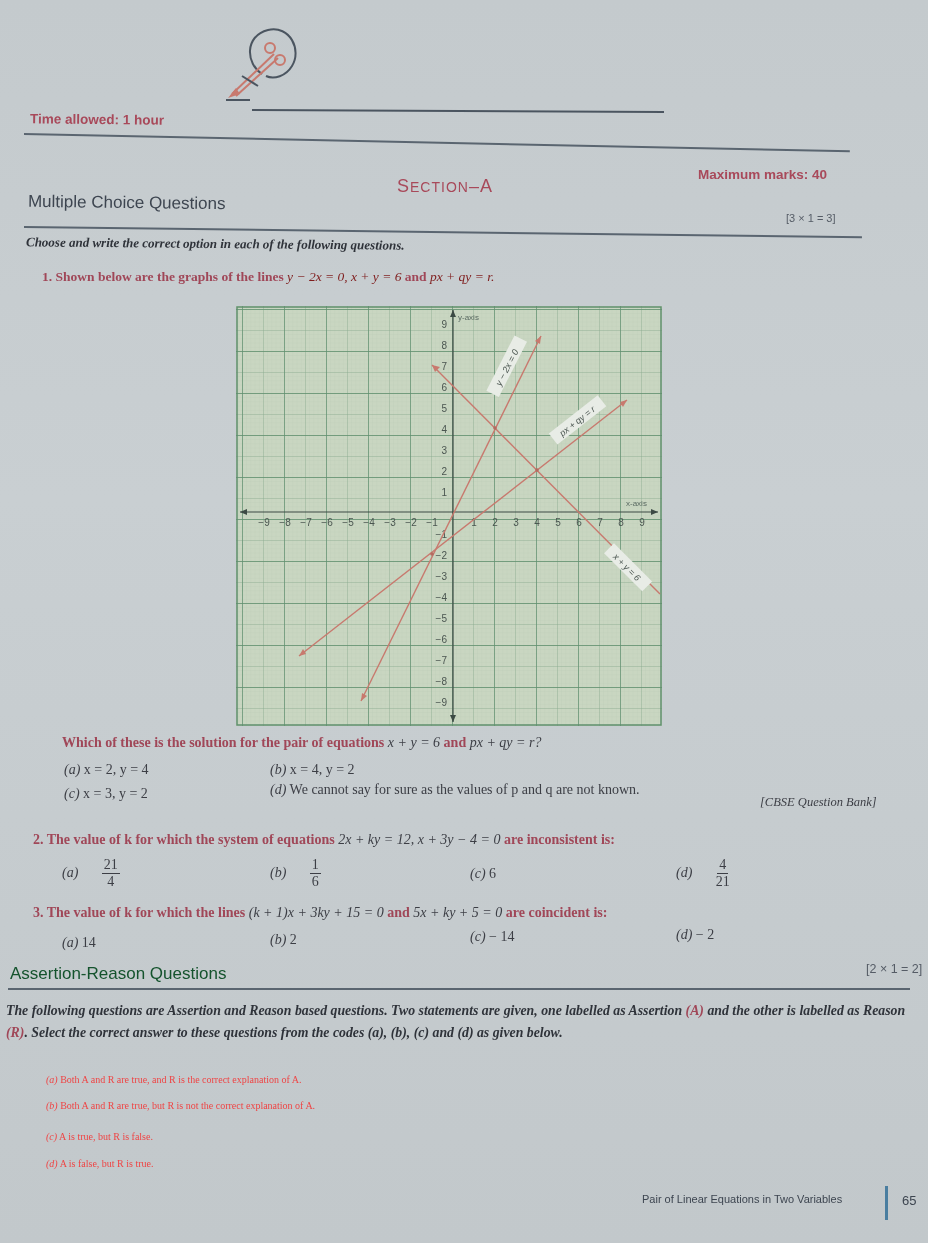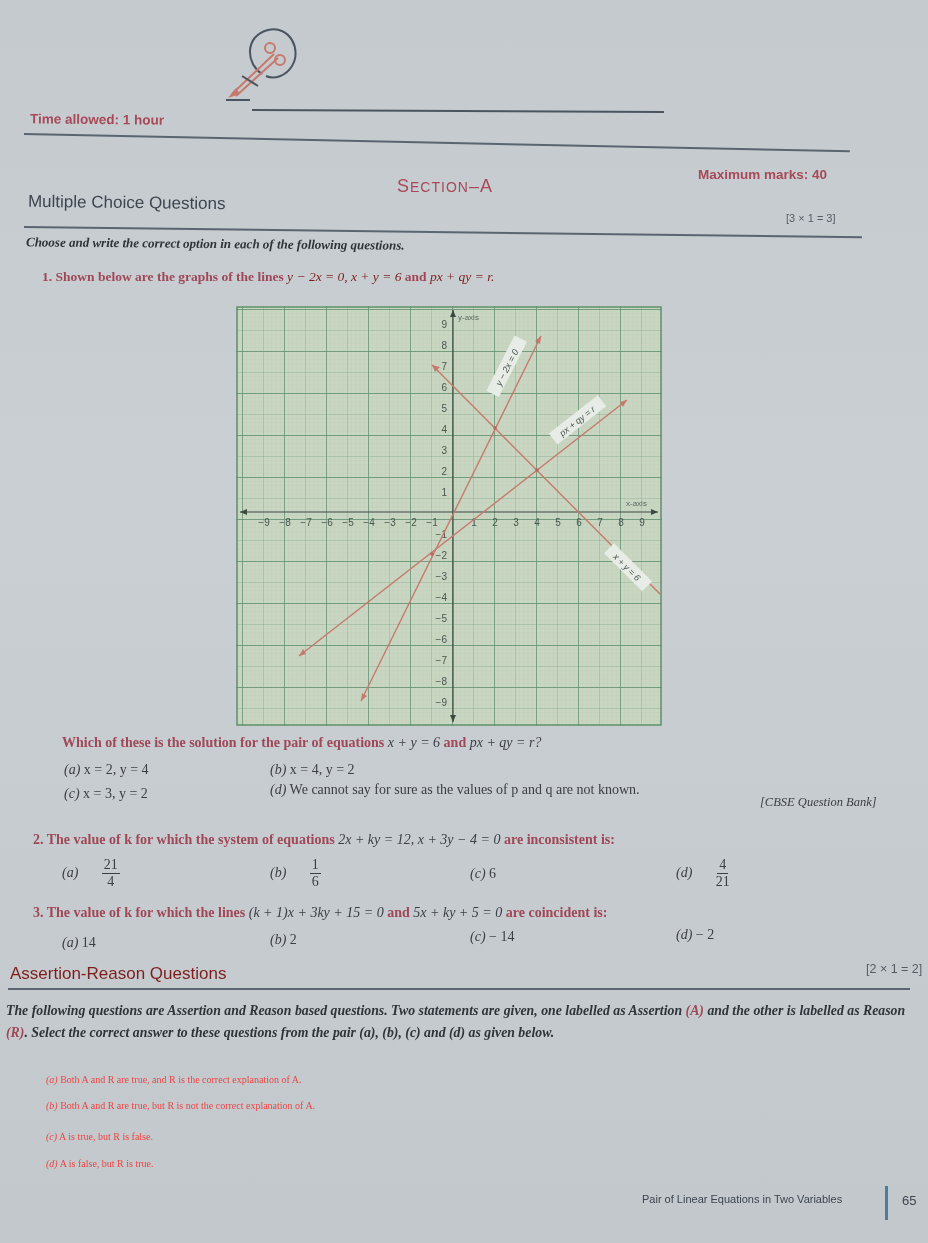--- a/index.html
+++ b/index.html
@@ -33,21 +33,21 @@
   .q1-sub { left:62px; top:735px; font-weight:bold; font-size:14px; color:#a04758; }
   .q1-sub .eq { font-weight:normal; color:#3c3e45; font-style:italic; }
   .opt { font-size:14px; color:#3c3e45; white-space:nowrap; }
   .opt .lbl { font-style:italic; }
   .src { left:760px; top:795px; font-size:12.5px; font-style:italic; color:#3c3e45; }
   .q2 { left:33px; top:832px; font-weight:bold; font-size:14px; color:#a04758; }
   .q2 .eq, .q3 .eq { font-weight:normal; color:#3c3e45; font-style:italic; }
   .q3 { left:33px; top:905px; font-weight:bold; font-size:14px; color:#a04758; }
   .frac { display:inline-flex; flex-direction:column; align-items:center; vertical-align:middle; margin-left:20px; font-size:14px; }
   .frac .num { border-bottom:1px solid #3c3e45; padding:0 2px; }
-  .ar-head { left:10px; top:964px; font-family:"Liberation Sans", sans-serif; font-size:17px; color:#7f1d1d; }
+  .ar-head { left:10px; top:964px; font-family:"Liberation Sans", sans-serif; font-size:17px; color:#14532d; }
   .ar-line { left:8px; top:988px; width:902px; height:2px; background:#5a6570; }
   .ar-marks { left:826px; top:962px; font-family:"Liberation Sans", sans-serif; font-size:12.5px; color:#555c66;padding-left:40px; }
   .ar-instr { left:6px; top:1000px; width:915px; font-style:italic; font-weight:bold; font-size:13.8px; line-height:22px; color:#2f333a; }
   .ar-instr .red { color:#a04758; }
   .ar-opt { left:46px; font-size:10px; color:#ef4444;text-align:center; }
   .footer { left:642px; top:1193px; font-family:"Liberation Sans", sans-serif; font-size:11px; color:#3d4550; }
   .footer-bar { left:885px; top:1186px; width:3px; height:34px; background:#4a7ea0; }
   .pageno { left:902px; top:1193px; font-family:"Liberation Sans", sans-serif; font-size:13px; color:#3d4550; }
 </style>
 </head>
@@ -275,21 +275,21 @@
 <div class="abs opt" style="left:676px;top:927px">
   <span class="lbl">(d)</span>
   <span>− 2</span>
 </div>
 
 <div class="abs ar-head">Assertion-Reason Questions</div>
 <div class="abs ar-marks">[2 × 1 = 2]</div>
 <div class="abs ar-line"></div>
 <div class="abs ar-instr">
   <span>The following questions are Assertion and Reason based questions. Two statements are given, one labelled as Assertion</span>
-  <span class="red">(A)</span><span> and the other is labelled as Reason </span><span class="red">(R)</span><span>. Select the correct answer to these questions from the pair (a), (b), (c) and (d) as given below.</span>
+  <span class="red">(A)</span><span> and the other is labelled as Reason </span><span class="red">(R)</span><span>. Select the correct answer to these questions from the codes (a), (b), (c) and (d) as given below.</span>
 </div>
 
 <div class="abs ar-opt" style="top:1074px">
   <span style="font-style:italic">(a)</span>
   <span>Both A and R are true, and R is the correct explanation of A.</span>
 </div>
 <div class="abs ar-opt" style="top:1100px">
   <span style="font-style:italic">(b)</span>
   <span>Both A and R are true, but R is not the correct explanation of A.</span>
 </div>

